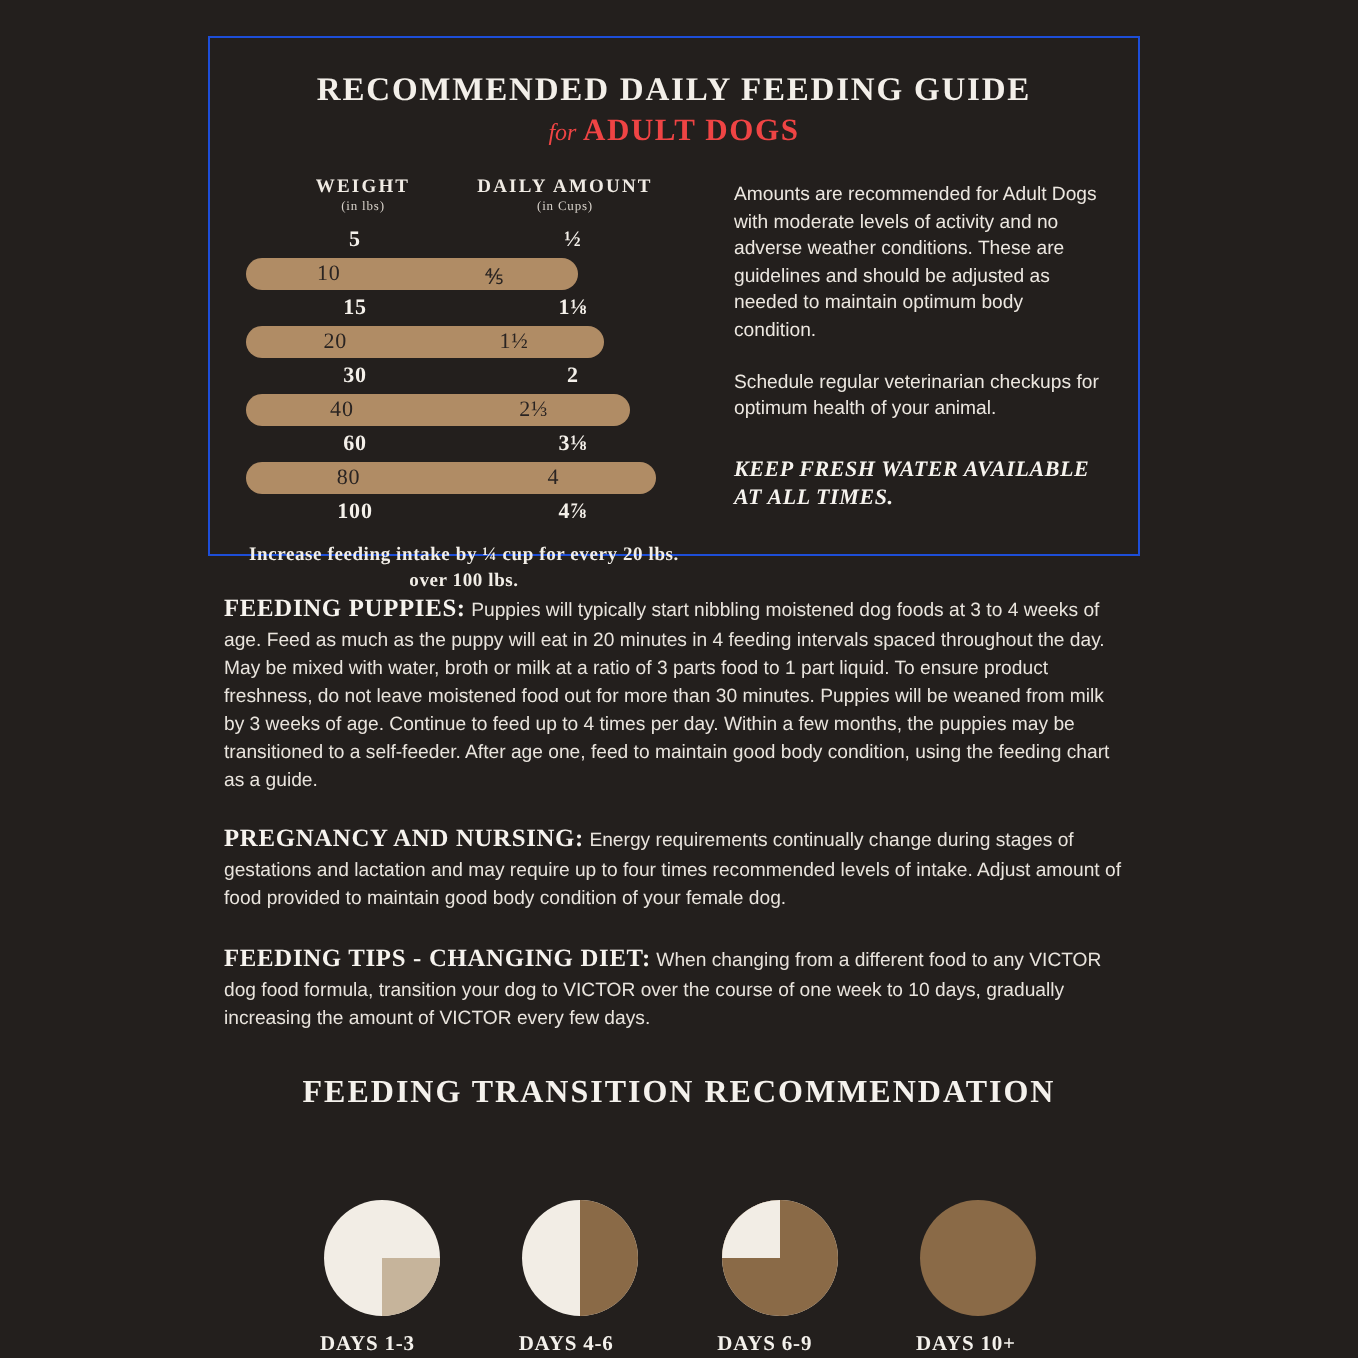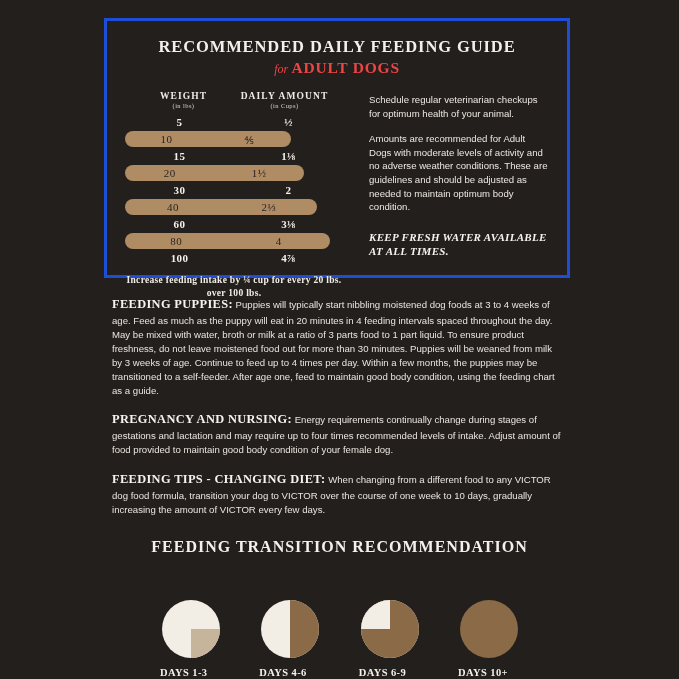--- a/index.html
+++ b/index.html
@@ -21,21 +21,21 @@
     box-sizing: border-box;
   }
 
   
   .guide-box {
     position: absolute;
     left: 104px;
     top: 18px;
     width: 466px;
     height: 260px;
-    border: 3px solid #1d4ed8;
+    border: 1px solid #1d4ed8;
     box-sizing: border-box;
   }
   .guide-title {
     text-align: center;
     margin-top: 16px;
     font-family: "Liberation Serif", serif;
     font-weight: bold;
     font-size: 16.5px;
     letter-spacing: 0.9px;
     color: #f3efe9;
@@ -337,22 +337,22 @@
           <div class="row odd">
             <div class="c">100</div>
             <div class="c">4⅞</div>
           </div>
         </div>
 
         <div class="table-note">Increase feeding intake by ¼ cup for every 20 lbs. over 100 lbs.</div>
       </div>
 
       <div class="notes-col">
+        <p class="note-p">Amounts are recommended for Adult Dogs with moderate levels of activity and no adverse weather conditions. These are guidelines and should be adjusted as needed to maintain optimum body condition.</p>
         <p class="note-p">Schedule regular veterinarian checkups for optimum health of your animal.</p>
-        <p class="note-p">Amounts are recommended for Adult Dogs with moderate levels of activity and no adverse weather conditions. These are guidelines and should be adjusted as needed to maintain optimum body condition.</p>
         <div class="note-strong">KEEP FRESH WATER AVAILABLE AT ALL TIMES.</div>
       </div>
 
     </div>
   </div>
 
   <div class="sections">
     <div class="sec">
       <p><span class="sec-head">FEEDING PUPPIES:</span><span> Puppies will typically start nibbling moistened dog foods at 3 to 4 weeks of age. Feed as much as the puppy will eat in 20 minutes in 4 feeding intervals spaced throughout the day. May be mixed with water, broth or milk at a ratio of 3 parts food to 1 part liquid. To ensure product freshness, do not leave moistened food out for more than 30 minutes. Puppies will be weaned from milk by 3 weeks of age. Continue to feed up to 4 times per day. Within a few months, the puppies may be transitioned to a self-feeder. After age one, feed to maintain good body condition, using the feeding chart as a guide.</span></p>
     </div>

